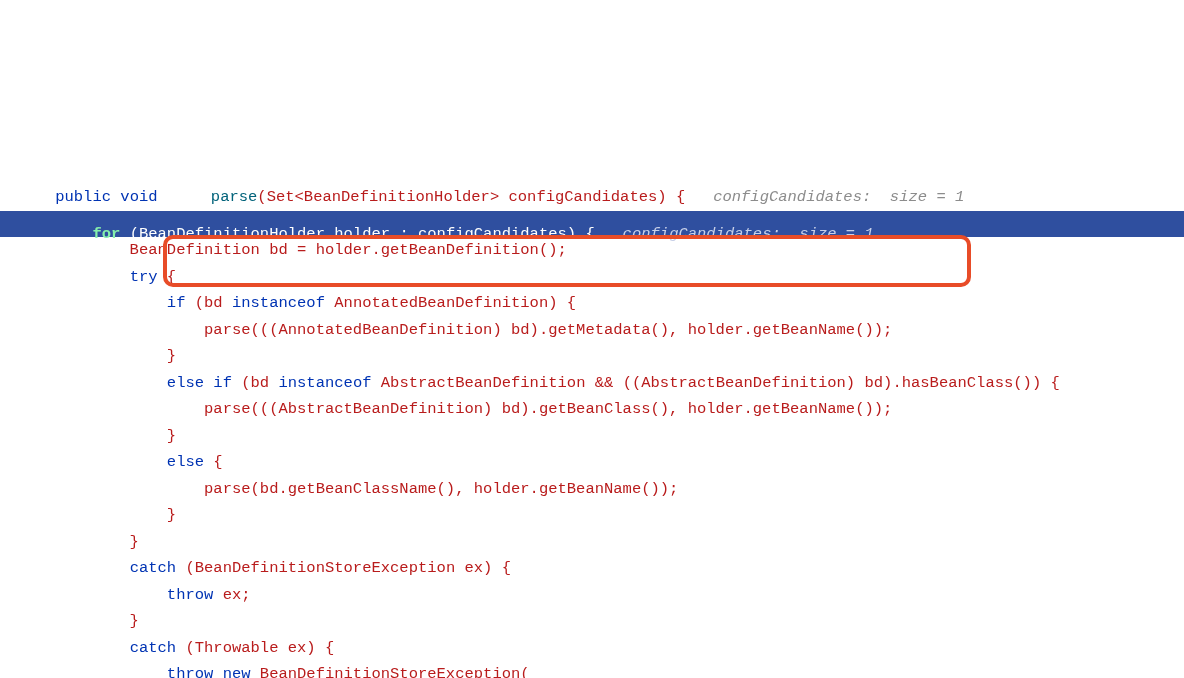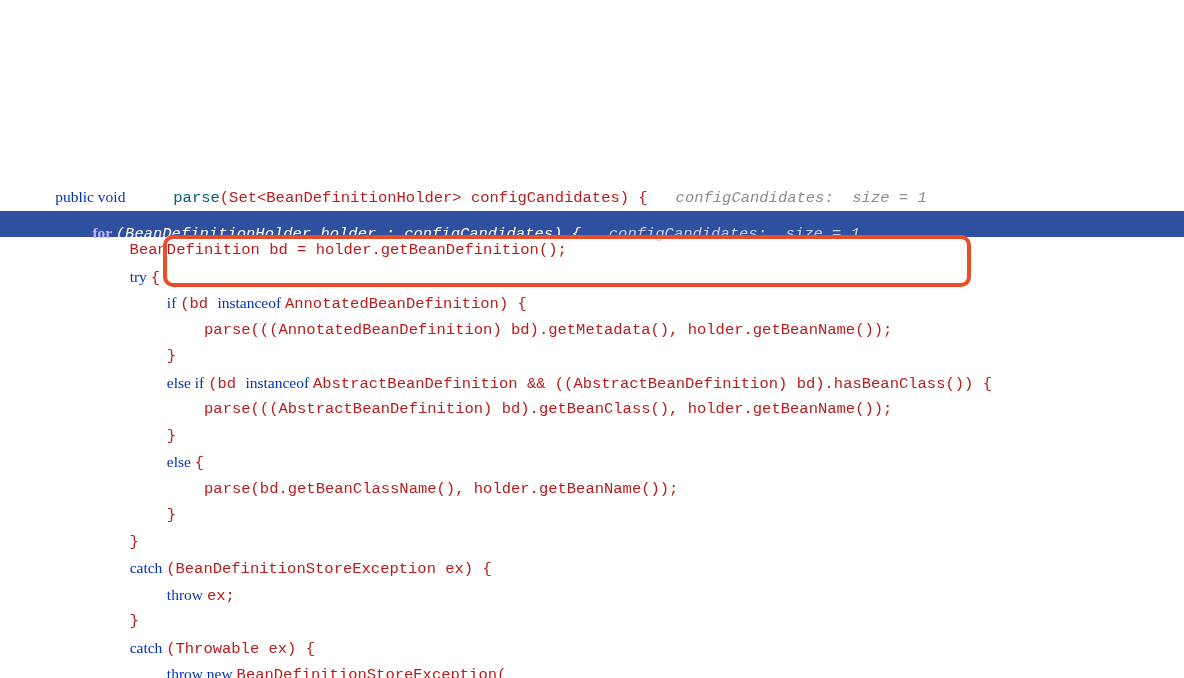--- a/index.html
+++ b/index.html
@@ -22,31 +22,31 @@
     padding-left: 0;
     position: relative;
     height: 26.5px;
   }
   .gutter {
     display: inline-block;
     width: 18px;
     height: 100%;
     vertical-align: top;
   }
-  .kw { color: #0033b3; font-weight: 500; font-family: Liberation Serif, serif; }
+  .kw { color: #0033b3; font-weight: 500; }
   .mtd { color: #00627a; margin-left: 44px; }
   .pln { color: #b91c1c; }
   .hint { color: #8c8c8c; font-style: italic; }
 
   .line-highlight {
     background: #2f4f9f;
     color: #ffffff;
   }
-  .line-highlight .kw { color: #c4b5fd; font-weight: 600; }
-  .line-highlight .pln { color: #ffffff; font-style: italic; }
+  .line-highlight .kw { color: #86efac; font-weight: 600; }
+  .line-highlight .pln { color: #ffffff; }
   .line-highlight .hint { color: #c8d0e8; font-style: italic; }
   .line-highlight .gutter-arrow {
     background: #2f4f9f;
   }
   .gutter-arrow {
     display:inline-block;
     width:18px;
     height:100%;
     background:#2f4f9f;
   }

